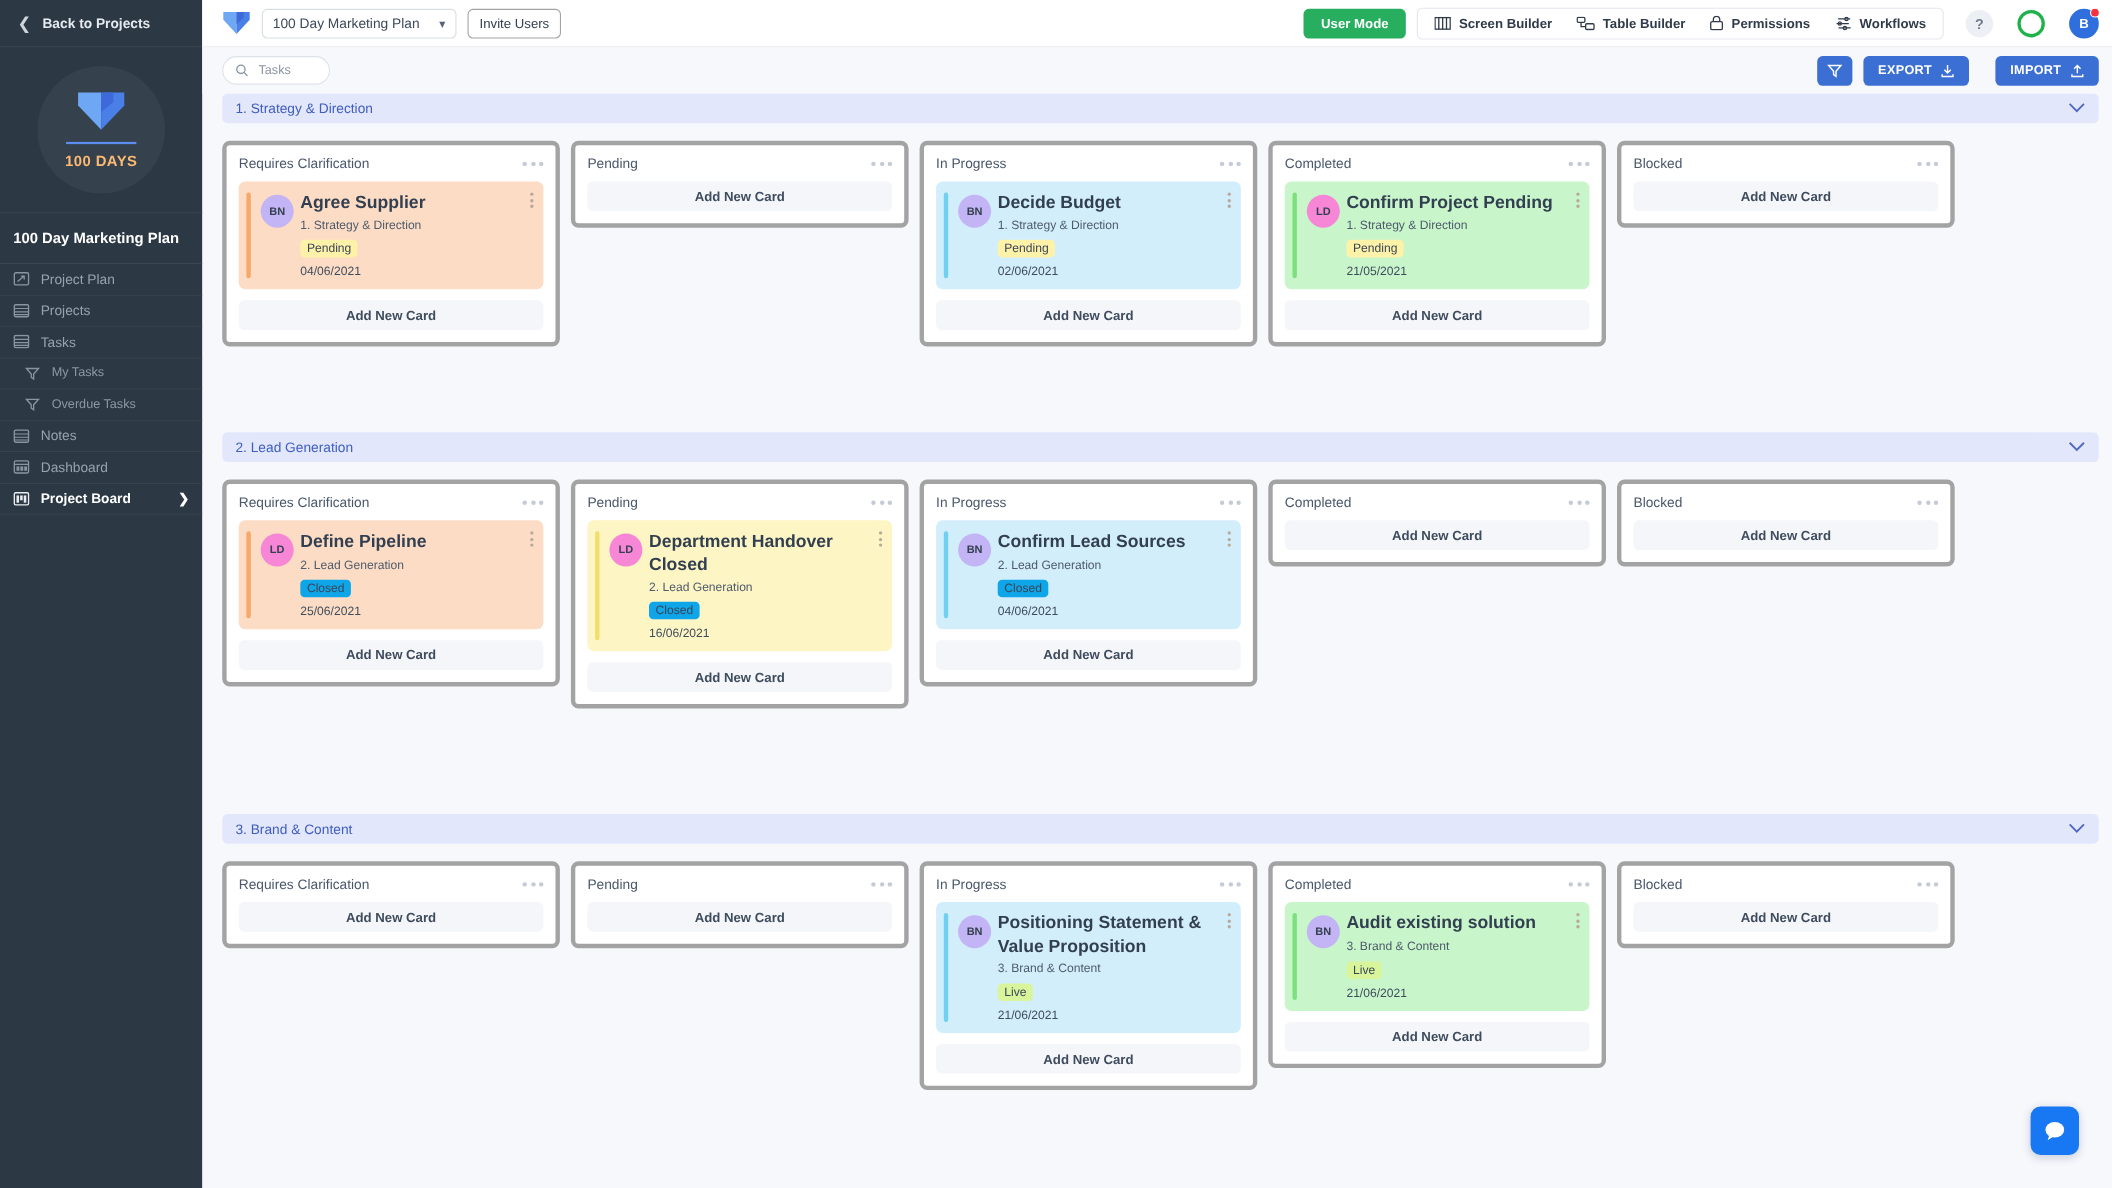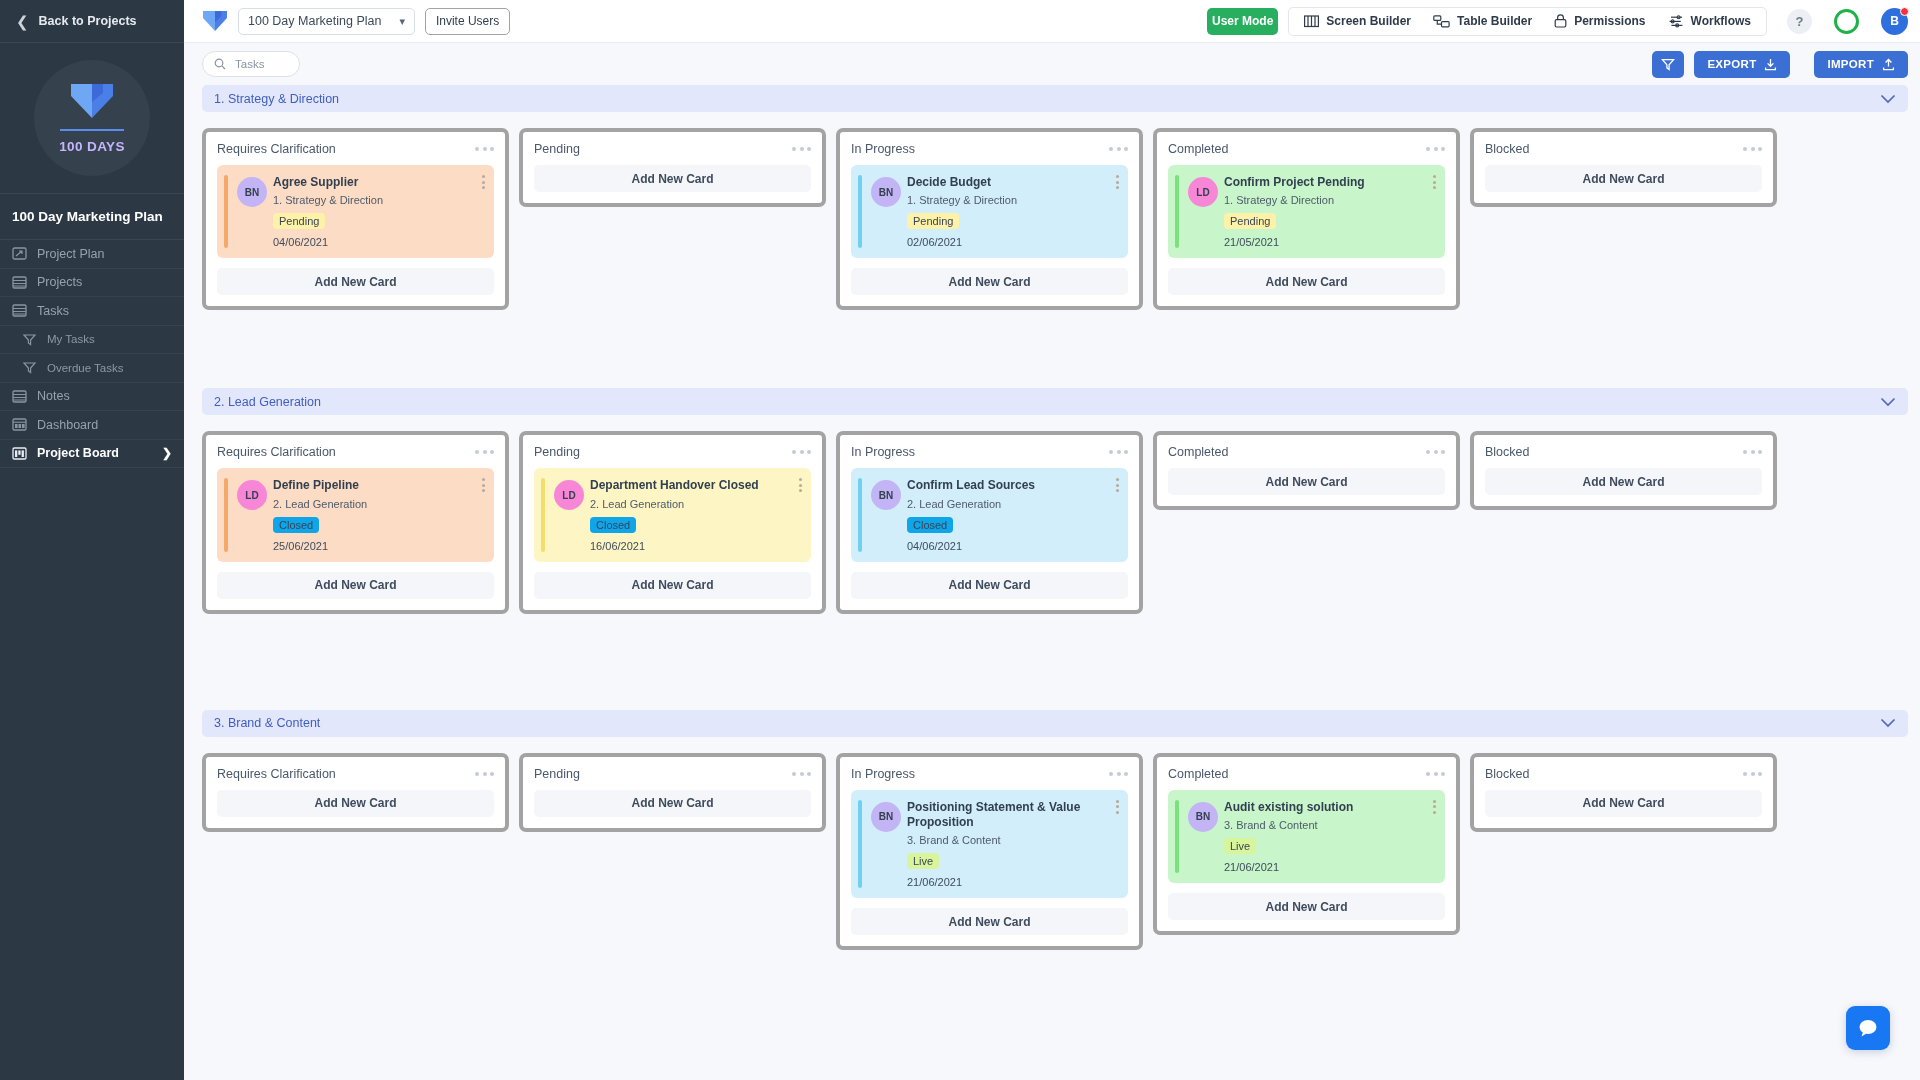--- a/index.html
+++ b/index.html
@@ -27,21 +27,21 @@
   .sb-logo-wrap {
     height: 150px; display: flex; align-items: center; justify-content: center;
   }
   .sb-logo-circle {
     width: 116px; height: 116px; border-radius: 50%;
     background: #35414d;
     display: flex; flex-direction: column; align-items: center; justify-content: center;
   }
   .logo-mark { width: 46px; height: 38px; margin-bottom: 9px; }
   .logo-rule { width: 64px; height: 2px; background: #5b8dee; margin-bottom: 8px; }
-  .logo-text { color: #c4b5fd; font-size: 13.5px; font-weight: bold; letter-spacing: .4px; }
+  .logo-text { color: #fdba74; font-size: 13.5px; font-weight: bold; letter-spacing: .4px; }
 
   .sb-title {
     color: #ffffff; font-size: 13.5px; font-weight: bold;
     padding: 15px 12px; border-top: 1px solid #39454f; border-bottom: 1px solid #39454f;
   }
   .sb-item {
     display: flex; align-items: center; gap: 10px;
     padding: 0 12px; height: 28.5px;
     color: #97a2ad; font-size: 12.5px;
     border-bottom: 1px solid #364personally;
@@ -67,21 +67,21 @@
   }
   .proj-select .cd { color: #55647a; font-size: 11px; }
   .invite-btn {
     border: 1px solid #a3a3a3; border-radius: 5px; height: 27px;
     display: flex; align-items: center; padding: 0 10px;
     font-size: 12px; color: #33404f; font-weight: 500;
   }
   .spacer { flex: 1; }
   .user-mode {
     background: #27ae5f; color: #fff; font-weight: bold; font-size: 12px;
-    border-radius: 5px; height: 27px; display: flex; align-items: center; padding: 0 5px;
+    border-radius: 5px; height: 27px; display: flex; align-items: center; padding: 0 16px;
   }
   .tool-group {
     display: flex; align-items: center; gap: 0;
     border: 1px solid #e3e7ed; border-radius: 5px; height: 29px; padding: 0 4px;
   }
   .tool-item {
     display: flex; align-items: center; gap: 7px;
     padding: 0 11px; font-size: 12px; color: #2f3b4a; font-weight: bold; white-space: nowrap;
   }
   .tool-item svg { flex: 0 0 auto; }
@@ -158,21 +158,21 @@
   .card .bar { width: 4px; border-radius: 3px; flex: 0 0 4px; margin-left: 7px; }
   .card .body { display: flex; gap: 6px; flex: 1; padding-left: 9px; min-width: 0; }
   .av {
     width: 30px; height: 30px; flex: 0 0 30px; border-radius: 50%;
     display: flex; align-items: center; justify-content: center;
     font-size: 10px; font-weight: bold; color: #34404f; margin-top: 2px;
   }
   .av.purple { background: #c3b4f5; }
   .av.pink { background: #f786d6; }
   .c-main { flex: 1; min-width: 0; }
-  .c-title { font-size: 12px; font-weight: bold; color: #323f50; line-height: 1.28; }
+  .c-title { font-size: 16px; font-weight: bold; color: #323f50; line-height: 1.28; }
   .c-sub { font-size: 11px; color: #4e5b6c; margin-top: 4px; }
   .badge {
     display: inline-block; margin-top: 7px; border-radius: 4px;
     padding: 2px 6px; font-size: 11px; color: #3a4556;
   }
   .badge.pending { background: #fdf2a8; }
   .badge.closed { background: #0ea5e9; }
   .badge.live { background: #d8f59b; }
   .c-date { font-size: 11px; color: #3f4c5d; margin-top: 7px; }
   .dots-v {

